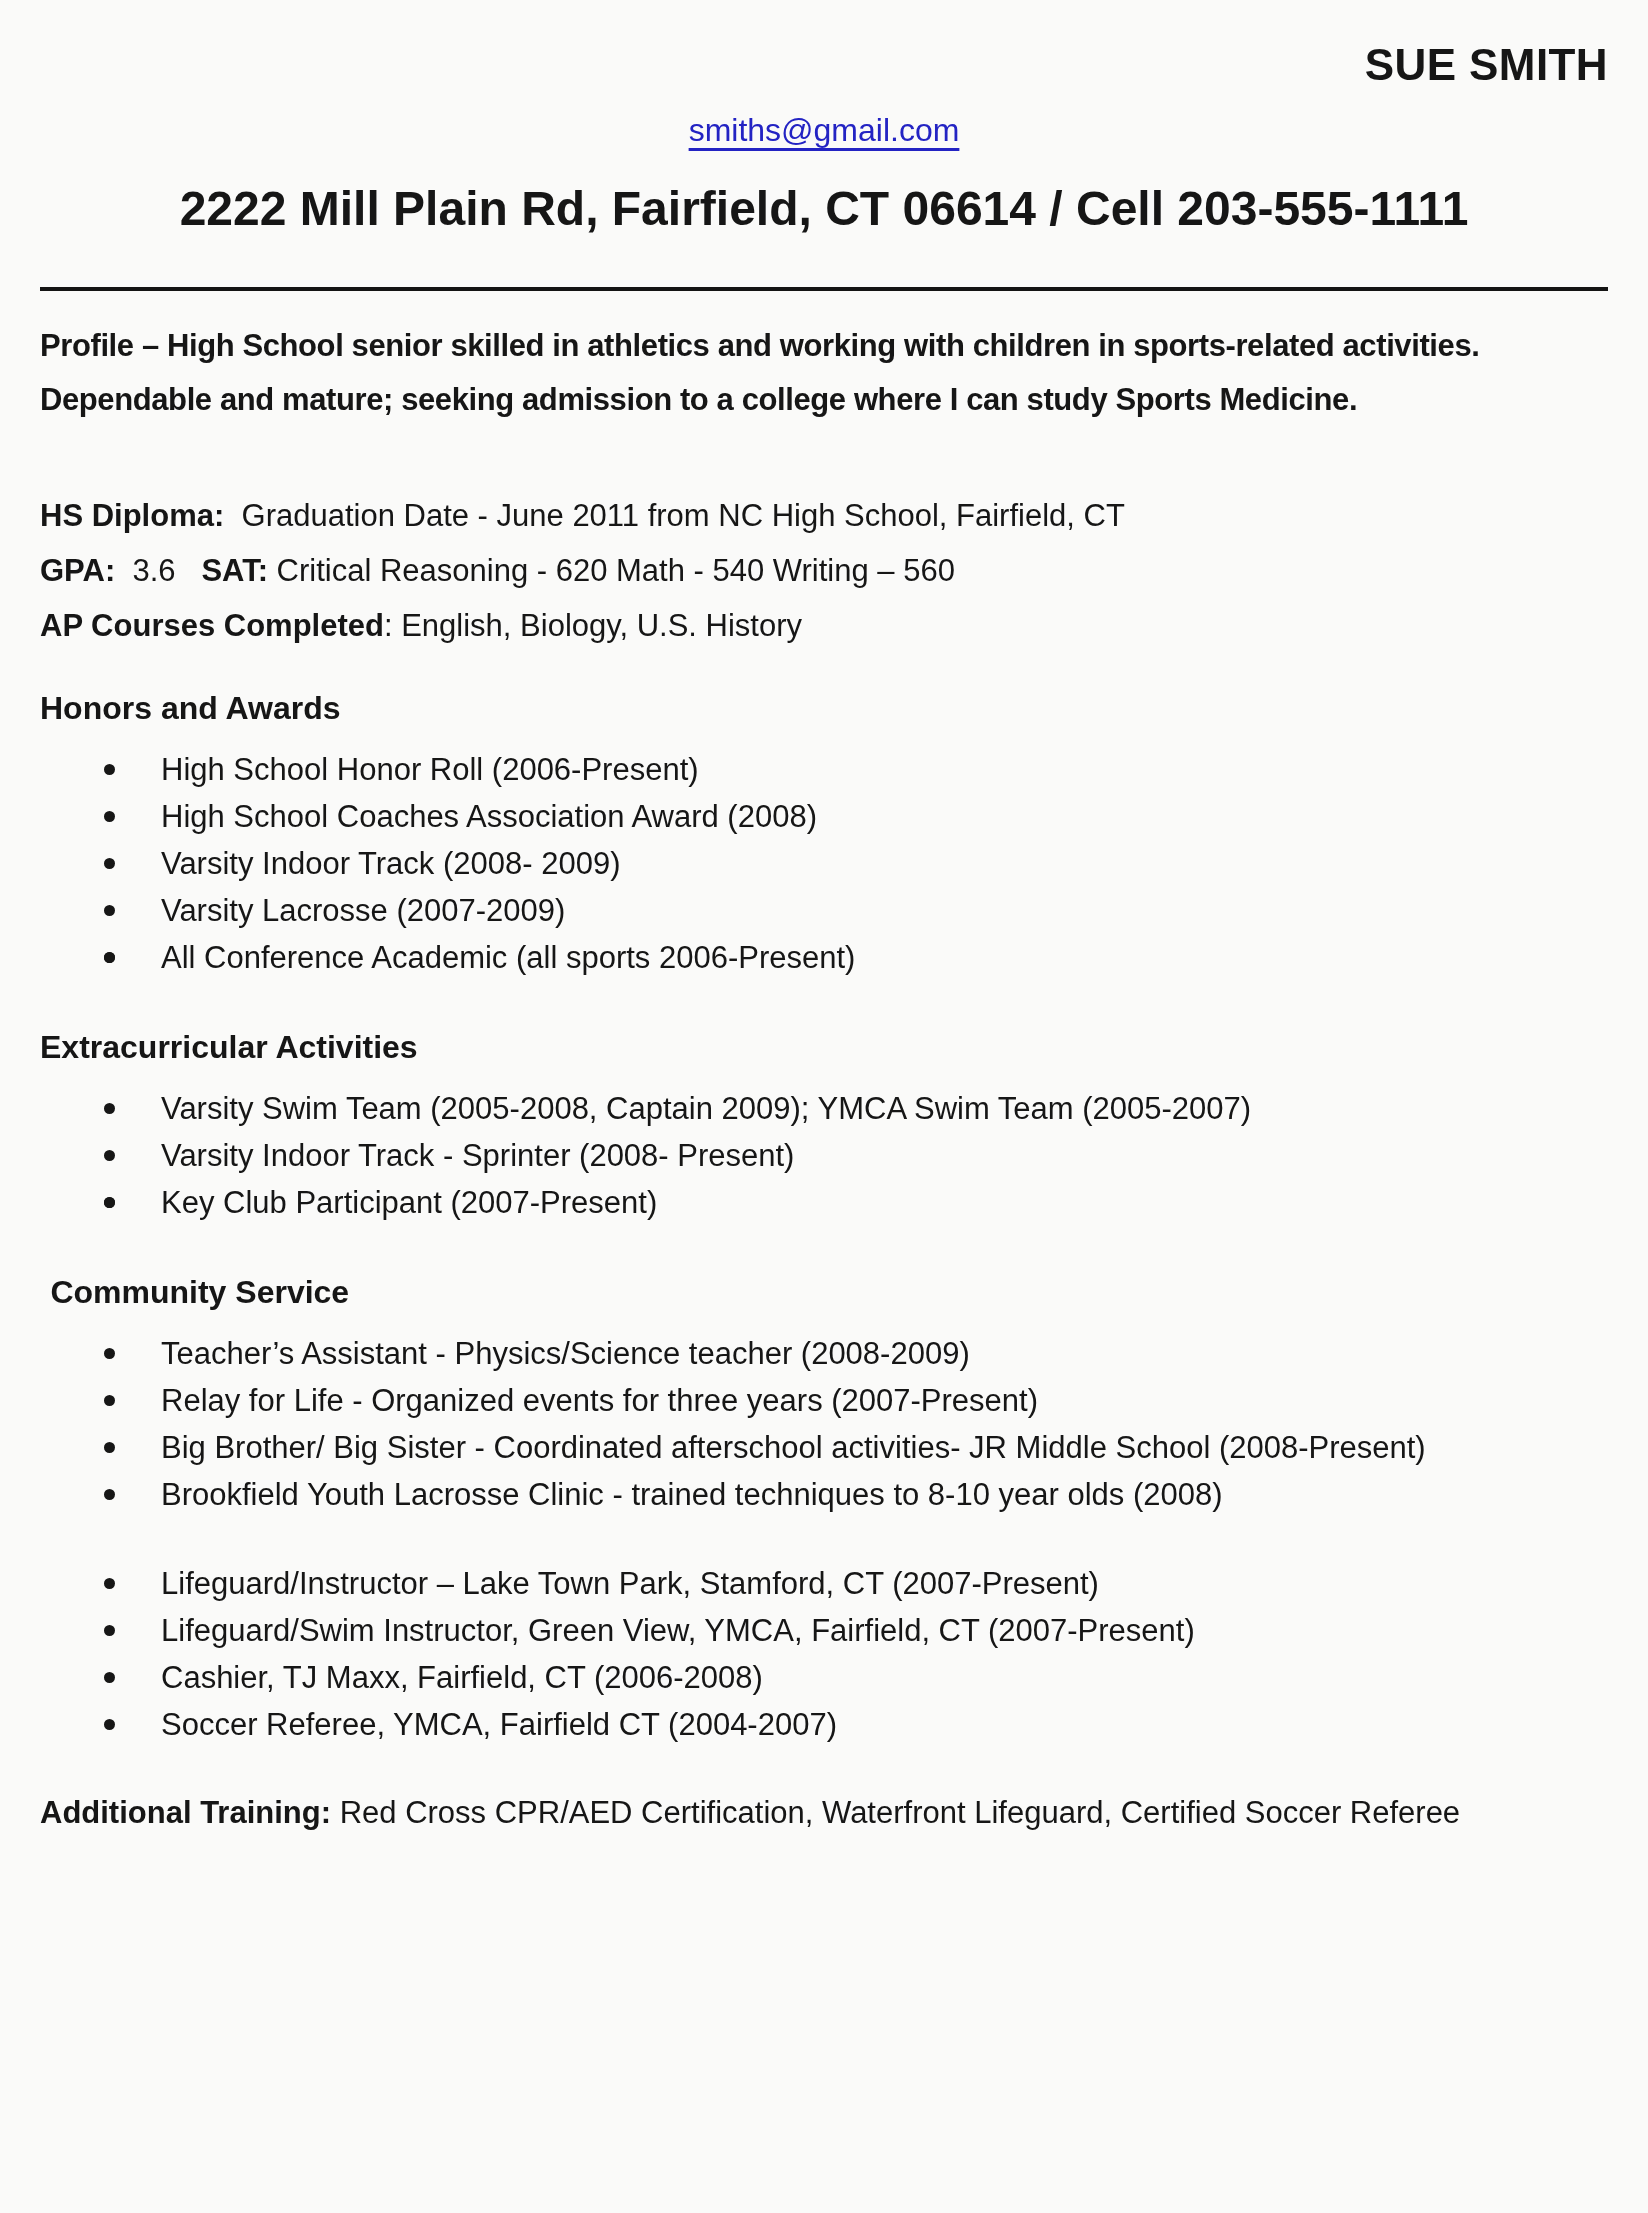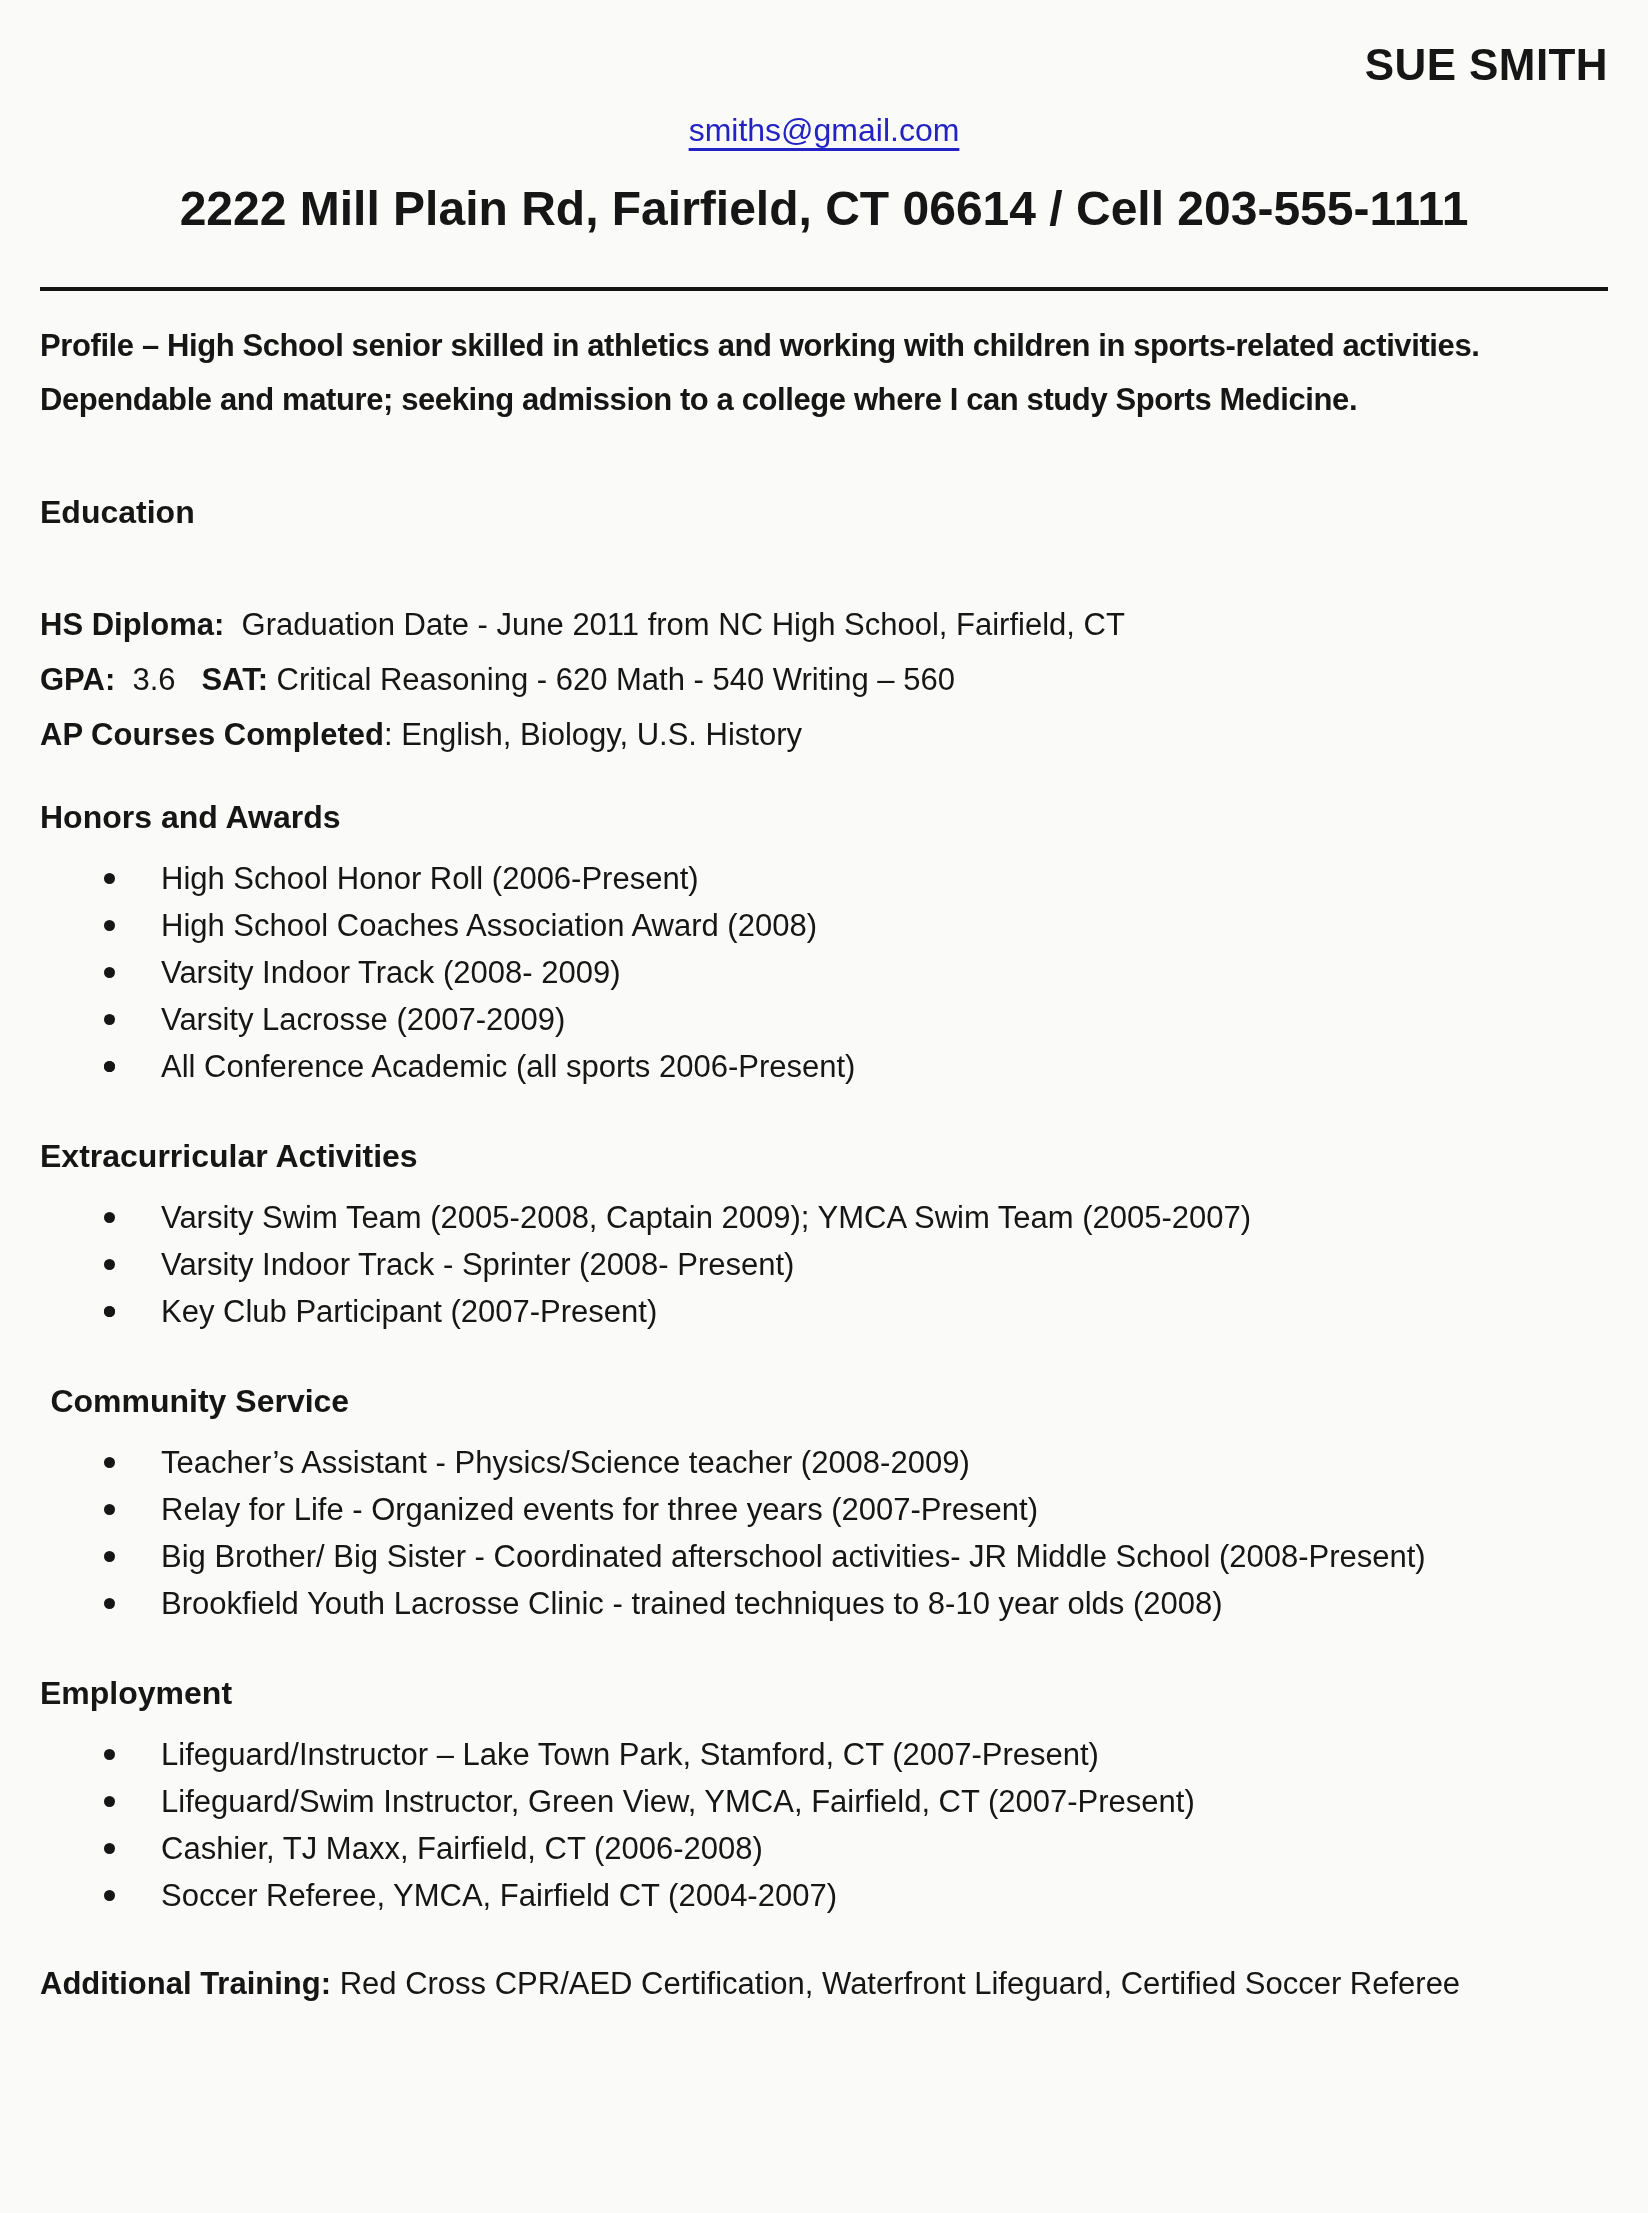--- a/index.html
+++ b/index.html
@@ -81,21 +81,20 @@
   </header>
 
   <hr class="rule">
 
   <section class="profile">
     <div class="profile-line">Profile – High School senior skilled in athletics and working with children in sports-related activities.</div>
     <div class="profile-line">Dependable and mature; seeking admission to a college where I can study Sports Medicine.</div>
   </section>
 
   <section class="sec-education">
-    <h2 class="section-heading">Education</h2>
     <div class="edu-lines">
       <div class="rich"><span class="b">HS Diploma:</span><span>  Graduation Date - June 2011 from NC High School, Fairfield, CT</span></div>
       <div class="rich"><span class="b">GPA:</span><span>  3.6   </span><span class="b">SAT:</span><span> Critical Reasoning - 620 Math - 540 Writing – 560</span></div>
       <div class="rich"><span class="b">AP Courses Completed</span><span>: English, Biology, U.S. History</span></div>
     </div>
   </section>
 
   <section class="sec-honors">
     <h2 class="section-heading">Honors and Awards</h2>
     <ul class="bullets">
@@ -122,21 +121,20 @@
     <h2 class="section-heading heading-indent">Community Service</h2>
     <ul class="bullets">
         <li><span class="dot"></span><span>Teacher’s Assistant - Physics/Science teacher (2008-2009)</span></li>
         <li><span class="dot"></span><span>Relay for Life - Organized events for three years (2007-Present)</span></li>
         <li><span class="dot"></span><span>Big Brother/ Big Sister - Coordinated afterschool activities- JR Middle School (2008-Present)</span></li>
         <li><span class="dot"></span><span>Brookfield Youth Lacrosse Clinic - trained techniques to 8-10 year olds (2008)</span></li>
       </ul>
   </section>
 
   <section class="sec-employment">
-    <h2 class="section-heading">Employment</h2>
     <ul class="bullets">
         <li><span class="dot"></span><span>Lifeguard/Instructor – Lake Town Park, Stamford, CT (2007-Present)</span></li>
         <li><span class="dot"></span><span>Lifeguard/Swim Instructor, Green View, YMCA, Fairfield, CT (2007-Present)</span></li>
         <li><span class="dot"></span><span>Cashier, TJ Maxx, Fairfield, CT (2006-2008)</span></li>
         <li><span class="dot"></span><span>Soccer Referee, YMCA, Fairfield CT (2004-2007)</span></li>
       </ul>
   </section>
 
   <div class="rich additional"><span class="b">Additional Training:</span><span> Red Cross CPR/AED Certification, Waterfront Lifeguard, Certified Soccer Referee</span></div>
 

